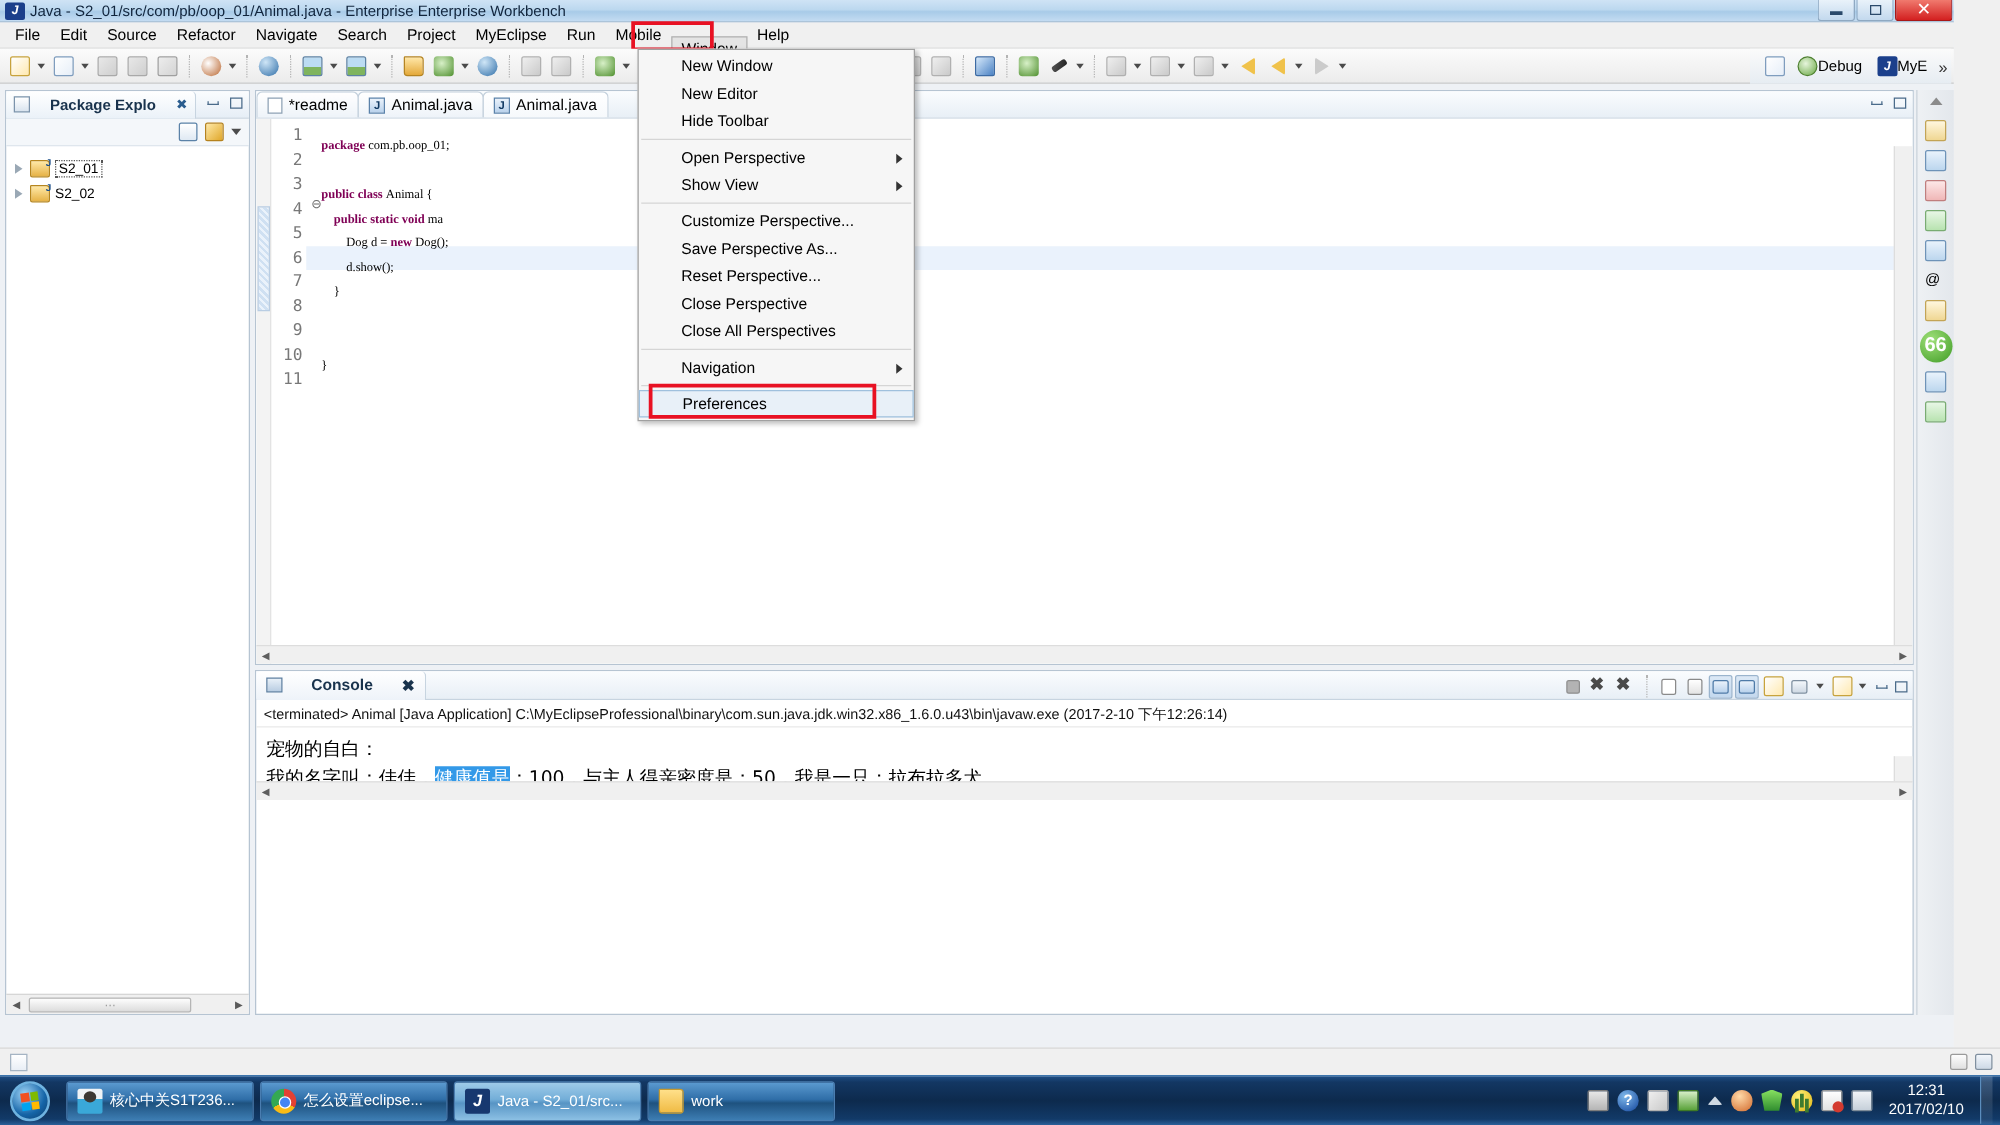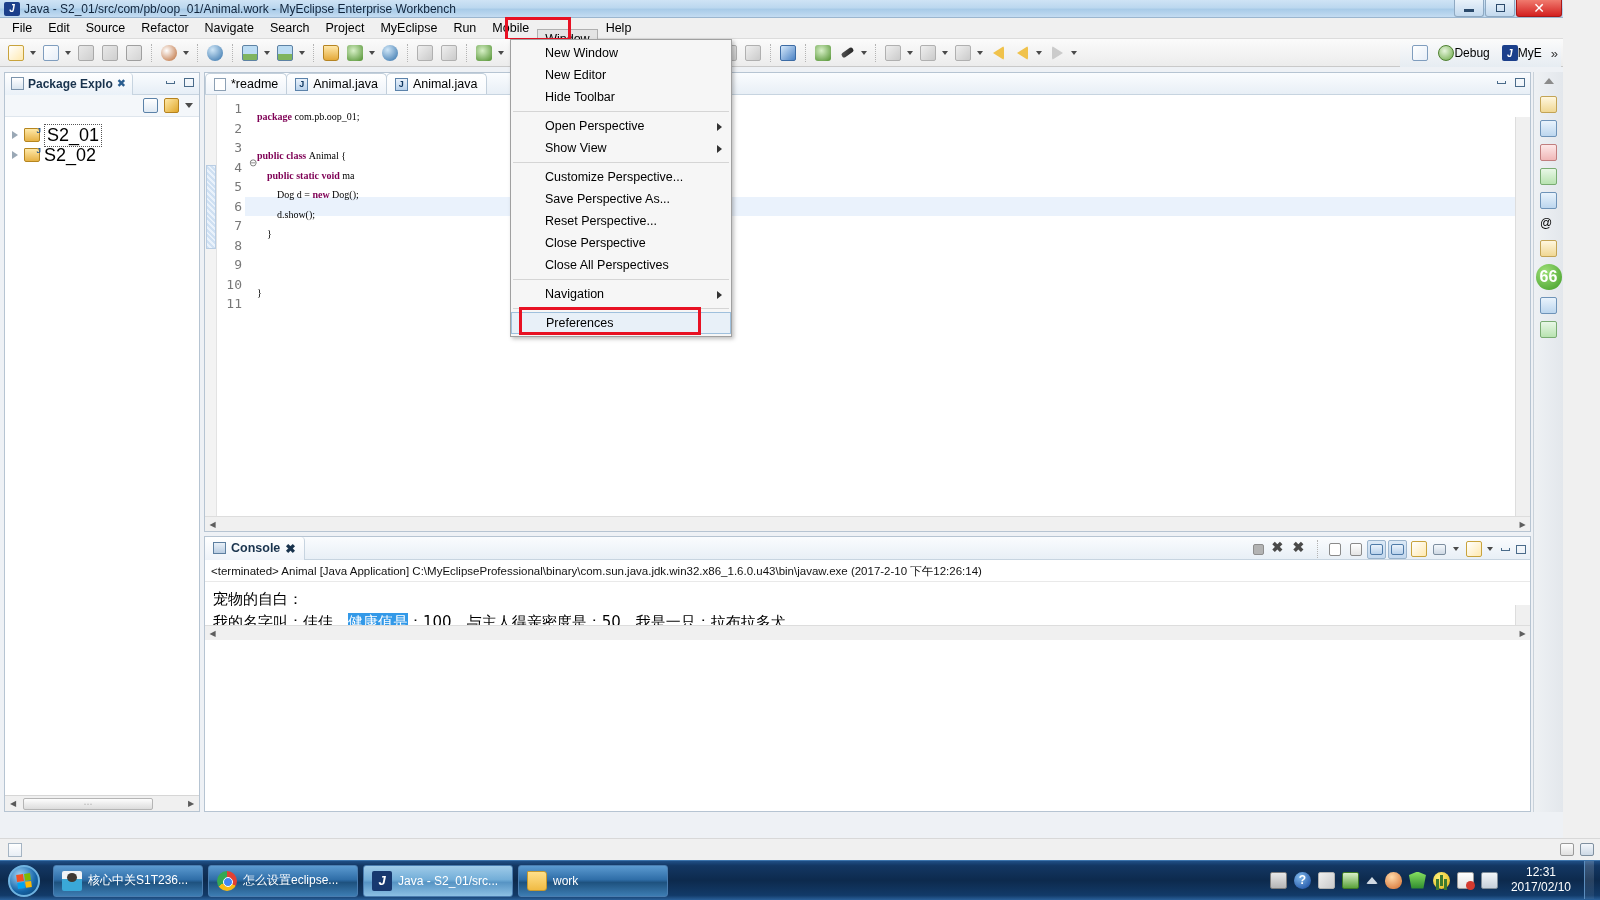--- a/index.html
+++ b/index.html
@@ -85,39 +85,39 @@
      display:flex;align-items:center;justify-content:center;border-radius:2px;}
   .chev{ font-size:13px; color:#333; padding:0 3px;}
 
   
   .explorer{
     position:absolute; left:4px; top:72px; width:196px; height:740px;
     background:#fff; border:1px solid #b6c4d2;
   }
   .view-tabrow{ height:22px; background:linear-gradient(to bottom,#fafcfe,#e6eef6);
      border-bottom:1px solid #c7d4e0; display:flex; align-items:center; position:relative;}
-  .view-tab{ display:flex;align-items:center;gap:4px; height:22px; padding:0 6px;
+  .view-tab{ display:flex;align-items:center;gap:16px; height:22px; padding:0 6px;
      background:linear-gradient(to bottom,#ffffff,#eaf1f8);
      border-right:1px solid #c7d4e0; font-size:12px; font-weight:bold; color:#19334d;
      border-radius:4px 4px 0 0;}
   .view-tab .xmark{ color:#2a5d8f; font-size:11px; font-weight:normal;}
   .pe-ic{width:13px;height:13px;background:linear-gradient(to bottom,#ffffff,#d9e4ef);
      border:1px solid #7b93ab;}
   .minmax{ position:absolute; right:3px; top:2px; display:flex; gap:5px;}
   .mm{ width:14px;height:14px;display:flex;align-items:center;justify-content:center;}
   .mm .m1{width:9px;height:3px;border:1px solid #4a6b8a;border-top:none;}
   .mm .m2{width:10px;height:9px;border:1.5px solid #4a6b8a;}
   .view-toolrow{ height:22px; background:#f4f7fa; border-bottom:1px solid #dfe6ed;
      display:flex;align-items:center;justify-content:flex-end;gap:6px;padding-right:6px;}
   .vt-ic{width:15px;height:15px;}
   .ic.collapse{background:linear-gradient(to bottom,#ffffff,#dfe9f3);border:1px solid #5b82a8;}
   .ic.link{background:linear-gradient(135deg,#ffe9a8,#e0a72a);border:1px solid #b5821e;border-radius:2px;}
   .vt-chev:after{content:"";display:block;border-left:4px solid transparent;border-right:4px solid transparent;border-top:5px solid #4c4c4c;}
   .tree{ padding:8px 0 0 6px; }
-  .tree-row{ display:flex;align-items:center;gap:4px;height:20px;font-size:18px;}
+  .tree-row{ display:flex;align-items:center;gap:4px;height:20px;font-size:11px;}
   .tw{ width:9px;height:9px; position:relative;}
   .tw:after{content:"";position:absolute;left:1px;top:0;border-top:4.5px solid transparent;
      border-bottom:4.5px solid transparent;border-left:6px solid #9aa8b5;}
   .proj-ic{width:16px;height:14px;background:linear-gradient(to bottom,#ffe9a8,#e6b246);
      border:1px solid #b6861f;border-radius:1px 3px 2px 2px;position:relative;}
   .proj-ic:after{content:"J";position:absolute;right:-2px;top:-3px;font-size:8px;color:#1b4f8a;font-weight:bold;}
   .sel-dots{ border:1px dotted #555; padding:0 2px;}
   .explorer-hscroll{ position:absolute;left:0;bottom:0;width:100%;height:16px;
      background:#f0f0f0;border-top:1px solid #d6d6d6;display:flex;align-items:center;}
   .hs-left,.hs-right{width:16px;height:15px;display:flex;align-items:center;justify-content:center;font-size:8px;color:#5a5a5a;}
@@ -158,21 +158,21 @@
      border-top:1px solid #ddd;display:flex;align-items:center;}
   .sc-arrow{width:15px;height:14px;display:flex;align-items:center;justify-content:center;font-size:8px;color:#5e5e5e;}
 
   
   .console{
     position:absolute; left:204px; top:536px; width:1327px; height:276px;
     background:#fff; border:1px solid #b6c4d2;
   }
   .cs-tabrow{ height:23px; background:linear-gradient(to bottom,#fafcfe,#e8eff6);
      border-bottom:1px solid #c7d4e0; display:flex;align-items:center; position:relative;}
-  .cs-tab{ display:flex;align-items:center;gap:5px;height:23px;padding:0 8px;font-size:12.5px;
+  .cs-tab{ display:flex;align-items:center;gap:23px;height:23px;padding:0 8px;font-size:12.5px;
      font-weight:bold;color:#19334d;background:linear-gradient(to bottom,#ffffff,#eef3f9);
      border-right:1px solid #c7d4e0;border-radius:4px 4px 0 0;}
   .cs-ic{width:13px;height:12px;background:linear-gradient(to bottom,#e8f0f8,#b9cde2);border:1px solid #5d7f a0;border:1px solid #5d7fa0;}
   .cs-tools{ position:absolute; right:2px; top:1px; display:flex; align-items:center; gap:2px;}
   .ct{width:19px;height:19px;display:flex;align-items:center;justify-content:center;border:1px solid transparent;border-radius:2px;}
   .ct.pressed{border:1px solid #9ab4cd;background:linear-gradient(to bottom,#dce9f6,#c3d8ee);}
   .ic.stop{width:11px;height:11px;background:#b3b3b3;border:1px solid #8e8e8e;}
   .ic.xx{color:#4a4a4a;font-size:14px;font-weight:bold;line-height:12px;}
   .ic.docx{width:12px;height:13px;background:#fff;border:1px solid #8a8a8a;}
   .ic.lock{width:12px;height:13px;background:linear-gradient(to bottom,#fff,#e4e4e4);border:1px solid #8a8a8a;}
@@ -259,21 +259,21 @@
   .ic.ss2{width:14px;height:13px;background:linear-gradient(to bottom,#f2f6fb,#cdd9e6);border:1px solid #7f8f9f;}
   .ss-left{ margin-left:8px; width:14px; height:14px; background:linear-gradient(to bottom,#fff,#e8eef5); border:1px solid #a5b4c3;}
 </style>
 </head>
 <body>
 
 <div id="app">
 
   <div class="titlebar">
     <div class="tb-icon">J</div>
-    <div class="tb-title">Java - S2_01/src/com/pb/oop_01/Animal.work - MyEclipse Enterprise Workbench</div>
+    <div class="tb-title">Java - S2_01/src/com/pb/oop_01/Animal.java - Enterprise Enterprise Workbench</div>
     <div class="win-btns">
       <div class="win-btn">
           <span class="glyph-min"></span>
         </div>
       <div class="win-btn">
           <span class="glyph-max"></span>
         </div>
       <div class="win-btn close">
           <span class="glyph-close">✕</span>
         </div>

